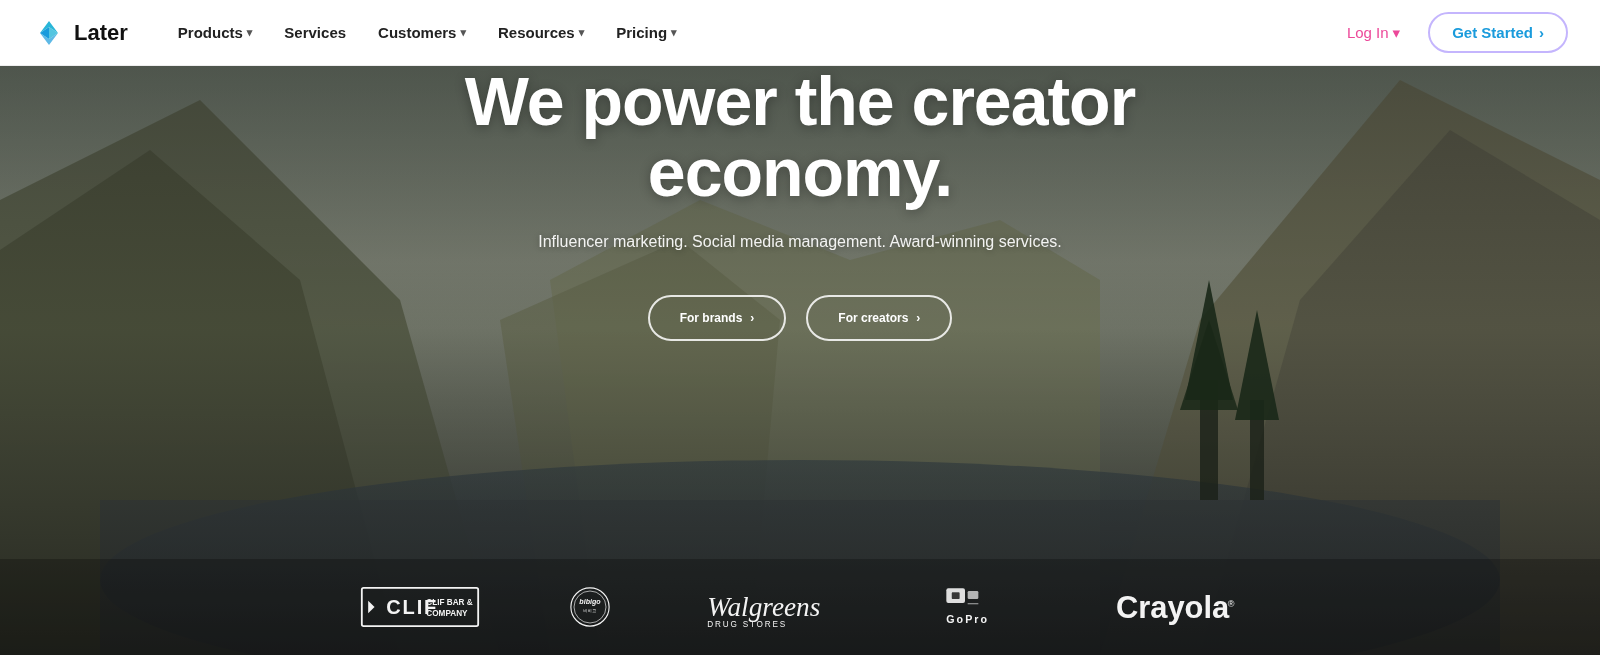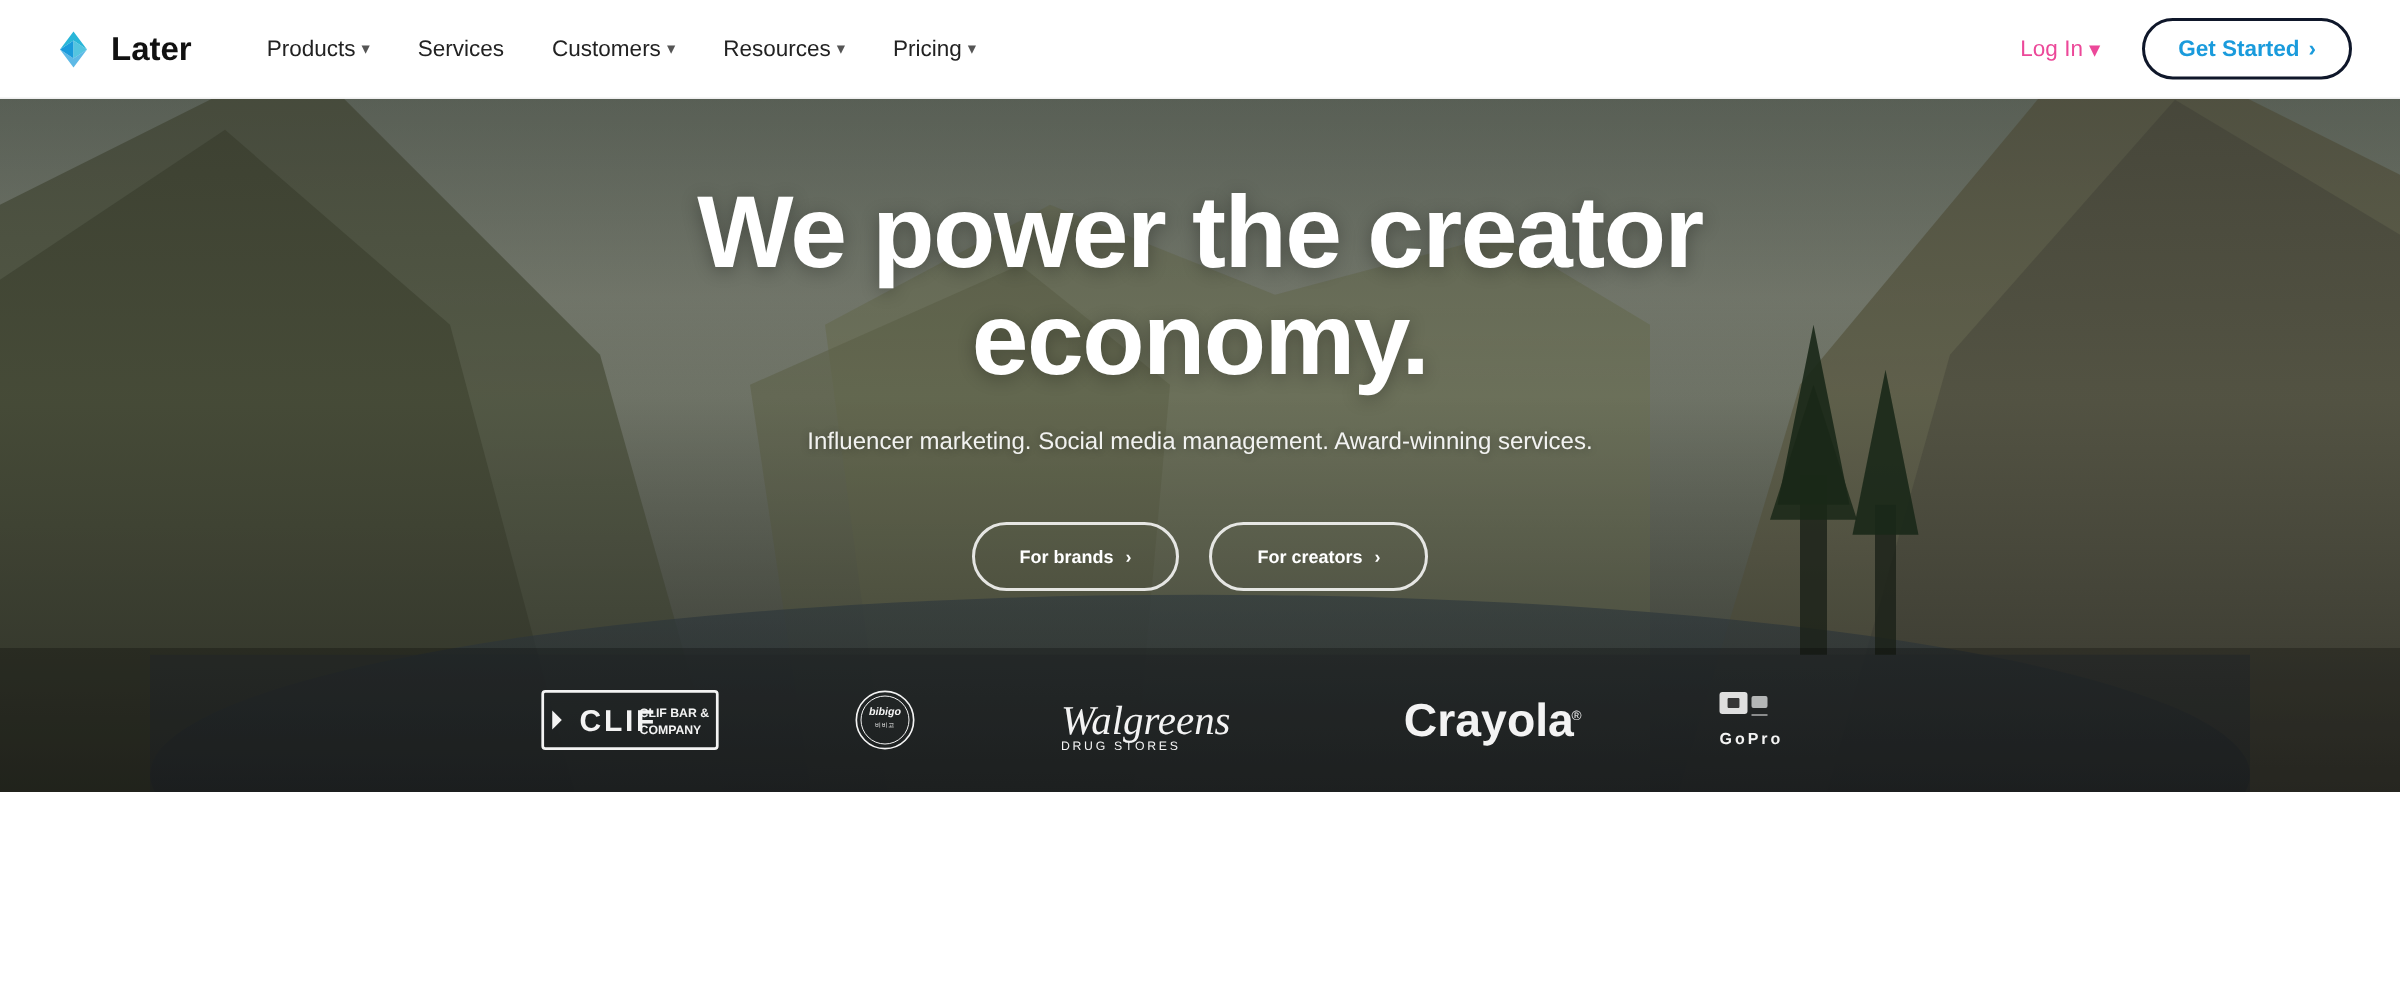--- a/index.html
+++ b/index.html
@@ -22,21 +22,21 @@
     }
     .nav-logo .logo-icon {
       display: inline-flex; align-items: center;
     }
     .nav-links {
       display: flex; align-items: center; gap: 4px; flex: 1;
     }
     .nav-link {
       display: flex; align-items: center; gap: 4px;
       padding: 8px 14px;
-      font-size: 15px; font-weight: 400; color: #222;
+      font-size: 15px; font-weight: 700; color: #222;
       cursor: pointer; white-space: nowrap;
       border-radius: 6px;
       transition: background 0.15s;
     }
     .nav-link .chevron {
       font-size: 11px; color: #555;
     }
     .nav-right {
       display: flex; align-items: center; gap: 12px;
     }
@@ -44,35 +44,35 @@
       display: flex; align-items: center; gap: 4px;
       padding: 8px 16px;
       font-size: 15px; font-weight: 500; color: #ec4899;
       cursor: pointer; border-radius: 6px;
       transition: background 0.15s;
     }
     .get-started-btn {
       padding: 10px 22px;
       font-size: 15px; font-weight: 600;
       color: #1a9bdc;
-      border: 2px solid #0f172a;
+      border: 2px solid #c4b5fd;
       border-radius: 50px;
       background: transparent;
       cursor: pointer;
       display: flex; align-items: center; gap: 6px;
       transition: background 0.2s, color 0.2s;
     }
 
     
     .hero {
       position: relative;
       width: 100%;
-      height: 528px;
+      height: 655px;
       display: flex; flex-direction: column;
-      align-items: center; justify-content: center;
+      align-items: center; 
       text-align: center;
       overflow: hidden;
     }
     .hero-bg {
       position: absolute; inset: 0;
       background: 
         linear-gradient(to bottom, rgba(40,40,40,0.55) 0%, rgba(60,60,60,0.3) 50%, rgba(30,30,30,0.65) 100%),
         linear-gradient(135deg, #5a6a4a 0%, #7a8060 20%, #9aa080 35%, #6a7060 50%, #4a5040 65%, #3a4030 80%, #2a3020 100%);
       background-size: cover; background-position: center;
     }
@@ -264,30 +264,30 @@
     </div>
 
     <div class="brand-logo">
       <svg width="170" height="44" viewBox="0 0 170 44">
         <text x="5" y="32" font-size="30" font-family="Georgia, Times New Roman, serif" font-style="italic" font-weight="400" fill="white">Walgreens</text>
         <text x="5" y="44" font-size="9" font-family="Arial, sans-serif" fill="white" letter-spacing="2">DRUG STORES</text>
       </svg>
     </div>
 
     <div class="brand-logo">
-      <svg width="140" height="44" viewBox="0 0 140 44">
-        <text x="5" y="34" font-size="34" font-weight="900" font-family="Arial Black, Impact, sans-serif" fill="white">Crayola</text>
-        <text x="128" y="22" font-size="10" fill="white" font-family="Arial, sans-serif">®</text>
-      </svg>
-    </div>
-
-    <div class="brand-logo">
       <svg width="120" height="60" viewBox="0 0 120 60">
         <rect x="2" y="2" width="28" height="22" rx="3" fill="white" opacity="0.9"></rect>
         <rect x="10" y="8" width="12" height="10" rx="1" fill="#333"></rect>
         <rect x="34" y="6" width="16" height="12" rx="2" fill="white" opacity="0.7"></rect>
         <rect x="34" y="24" width="16" height="2" fill="white" opacity="0.5"></rect>
         <text x="2" y="54" font-size="16" font-weight="800" font-family="Arial Black, sans-serif" fill="white" letter-spacing="3">GoPro</text>
       </svg>
     </div>
 
+    <div class="brand-logo">
+      <svg width="140" height="44" viewBox="0 0 140 44">
+        <text x="5" y="34" font-size="34" font-weight="900" font-family="Arial Black, Impact, sans-serif" fill="white">Crayola</text>
+        <text x="128" y="22" font-size="10" fill="white" font-family="Arial, sans-serif">®</text>
+      </svg>
+    </div>
+
   </div>
 </section>
 
 </body></html>

